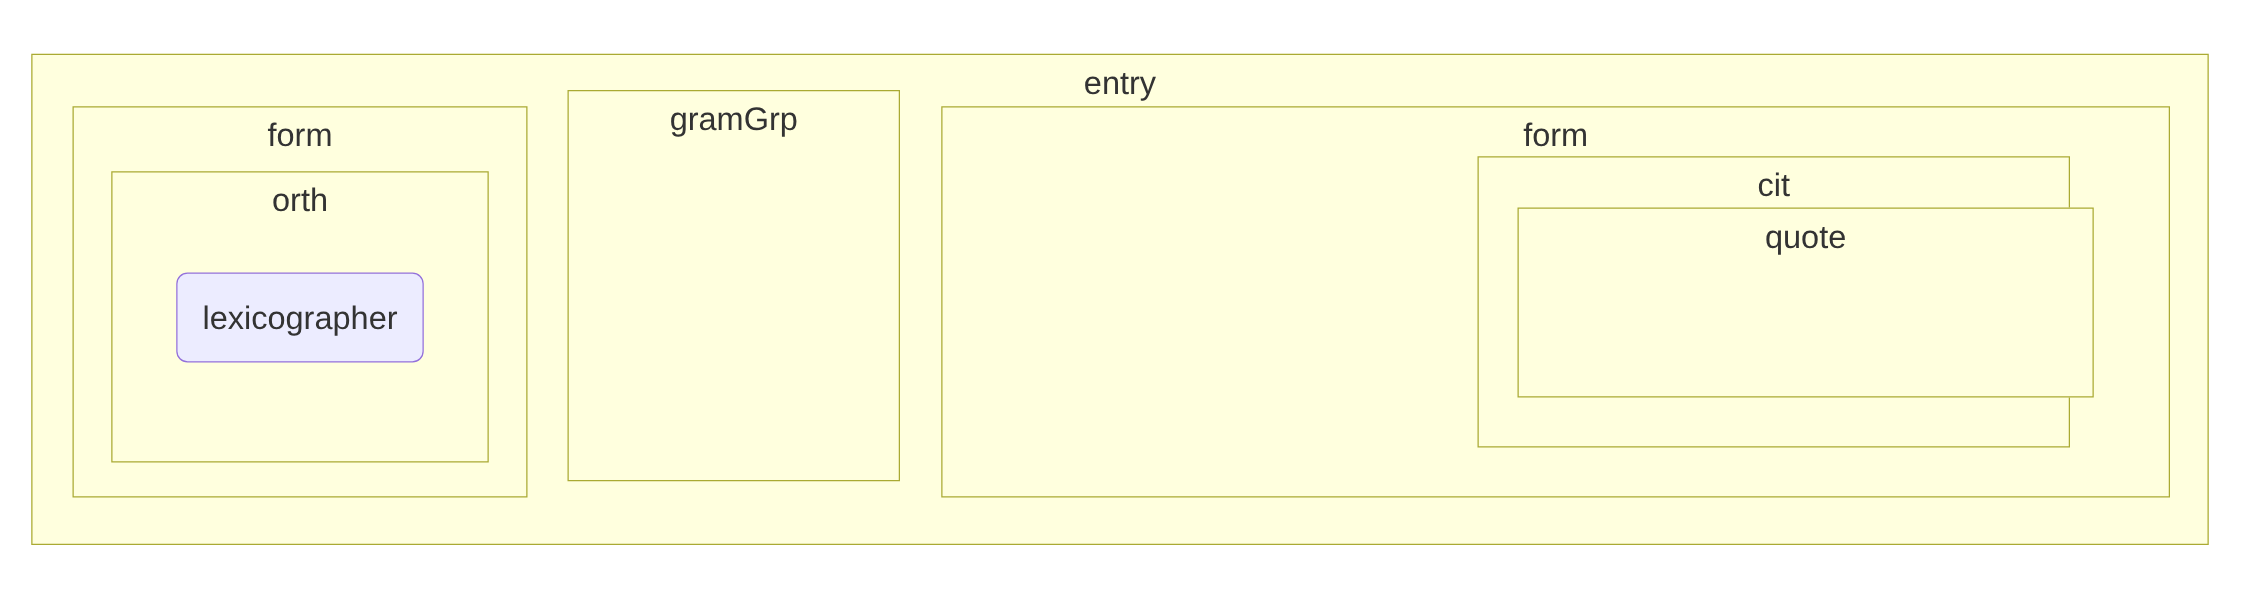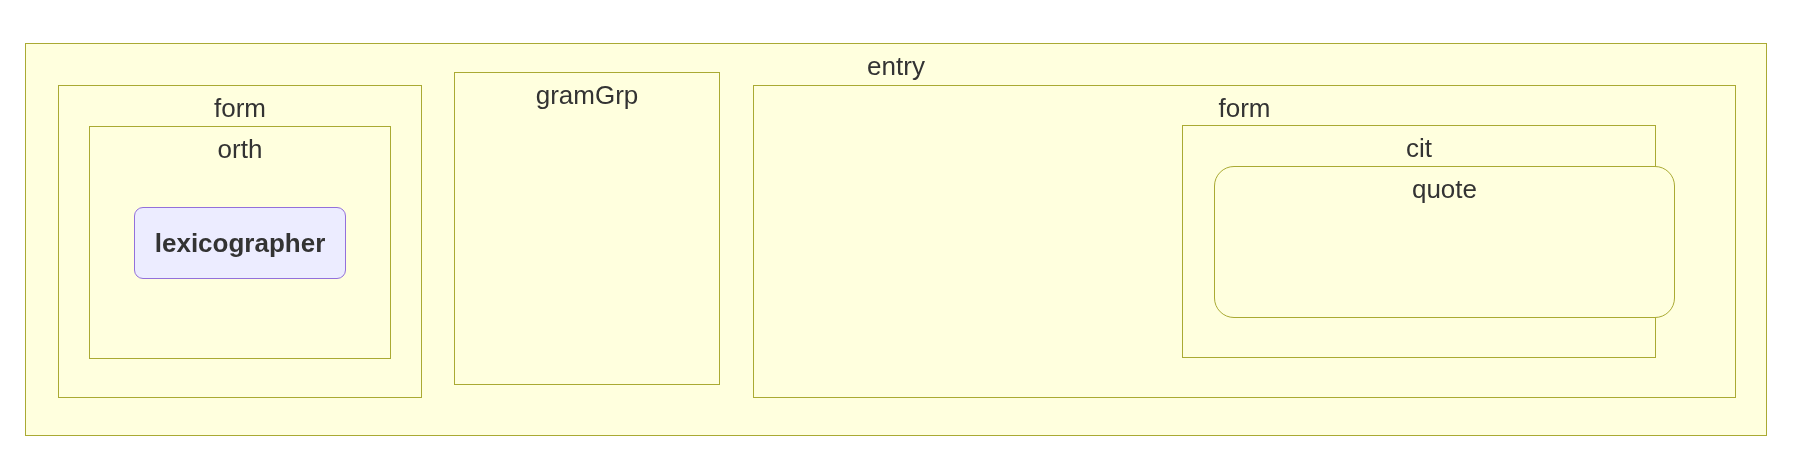--- a/index.html
+++ b/index.html
@@ -41,32 +41,31 @@
     box-sizing: border-box;
     background: #ECECFF;
     border: 1.5px solid #9370DB;
     border-radius: 9px;
     padding: 19px 20px;
     font-size: 26px;
     line-height: 32px;
     color: #333333;
     white-space: nowrap;
     text-align: center;
-    font-weight: bold;
   }
   
   #c-entry   { left: 25px;  top: 43px;  width: 1742px; height: 393px; }
   #c-form    { left: 32px;  top: 41px;  width: 364px;  height: 313px; }
-  #c-orth    { left: 30px;  top: 40px;  width: 302px;  height: 233px; }
+  #c-orth    { left: 30px;  top: 51px;  width: 302px;  height: 233px; }
   #c-gramgrp { left: 428px; top: 28px;  width: 266px;  height: 313px; }
   #c-gram    { left: 33px;  top: 39px;  width: 201px;  height: 233px; }
   #c-sense   { left: 727px; top: 41px;  width: 983px;  height: 313px; }
   #c-def     { left: 29px;  top: 39px;  width: 367px;  height: 233px; }
   #c-cit     { left: 428px; top: 39px;  width: 474px;  height: 233px; }
-  #c-quote   { left: 31px;  top: 40px;  width: 461px;  height: 152px; border-radius: 20px; }
+  #c-quote   { left: 31px;  top: 40px;  width: 461px;  height: 152px; }
 </style>
 </head>
 <body>
 
 <div class="canvas">
 
   <div class="cluster" id="c-entry">
     <div class="cluster-label">entry</div>
 
     <div class="cluster" id="c-form">

